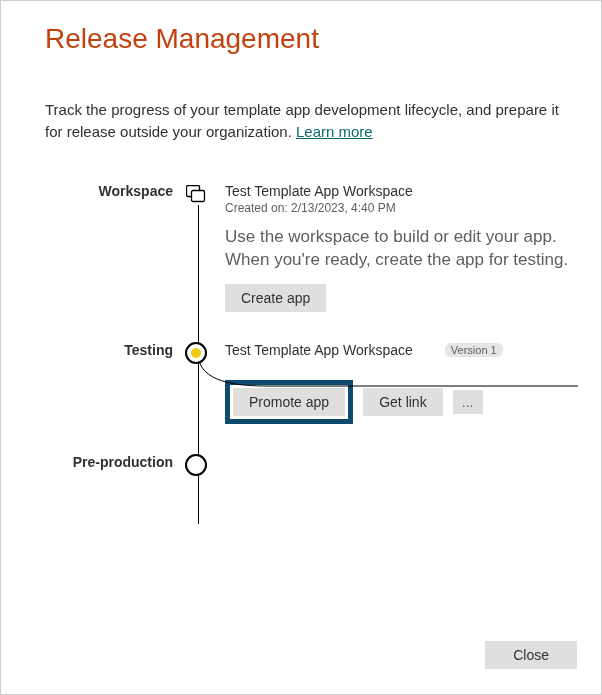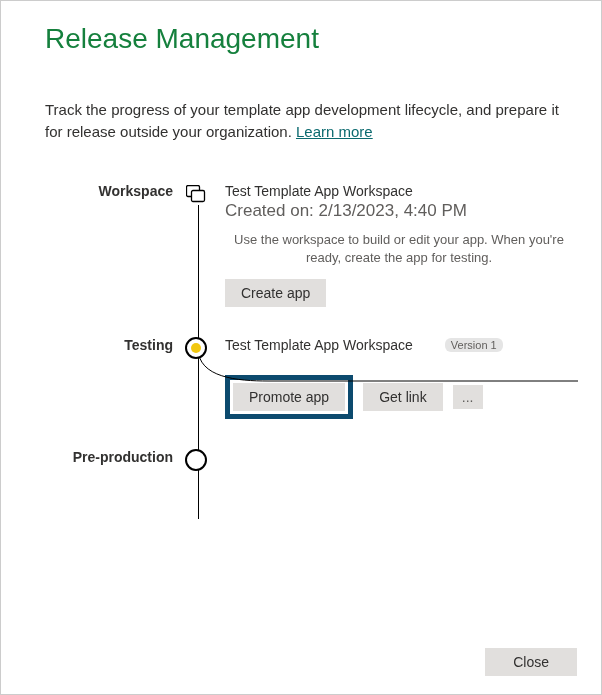--- a/index.html
+++ b/index.html
@@ -13,21 +13,21 @@
   .dialog {
     width: 602px;
     height: 695px;
     border: 1px solid #ccc;
     padding: 22px 28px 18px 44px;
     position: relative;
   }
   .title {
     font-size: 28px;
     font-weight: 400;
-    color: #15803d;
+    color: #c2410c;
     margin: 0 0 44px 0;
   }
   .intro {
     font-size: 15px;
     color: #323130;
     line-height: 1.45;
     margin: 0 0 40px 0;
   }
   .intro a {
     color: #0b6a6f;
@@ -103,30 +103,29 @@
   }
   .badge {
     font-size: 11px;
     background: #e5e5e5;
     color: #605e5c;
     padding: 1px 6px;
     border-radius: 6px;
     margin-left: 24px;
   }
   .stage-meta {
-    font-size: 17px;
+    font-size: 12px;
     color: #605e5c;
     margin: 0 0 10px 0;
   }
   .stage-desc {
-    font-size: 13px;
+    font-size: 17px;
     color: #605e5c;
     line-height: 1.4;
     margin: 0 0 12px 0;
-    text-align: center;
   }
   .btn-row { display:flex; gap:10px; align-items:center; }
   .btn {
     background: #e1dfdd;
     border: none;
     font-family: inherit;
     font-size: 14px;
     color: #323130;
     padding: 6px 16px;
     cursor: pointer;
@@ -138,21 +137,21 @@
     display:inline-block;
   }
   .highlight .btn { margin:0; }
   .connector {
     position:absolute;
     pointer-events:none;
   }
   .footer {
     position: absolute;
     right: 24px;
-    bottom: 18px;
+    bottom: 25px;
   }
   .btn.close { padding: 6px 28px; }
 </style>
 </head>
 <body>
 
 <div class="dialog">
 
   <h1 class="title">Release Management</h1>
 

